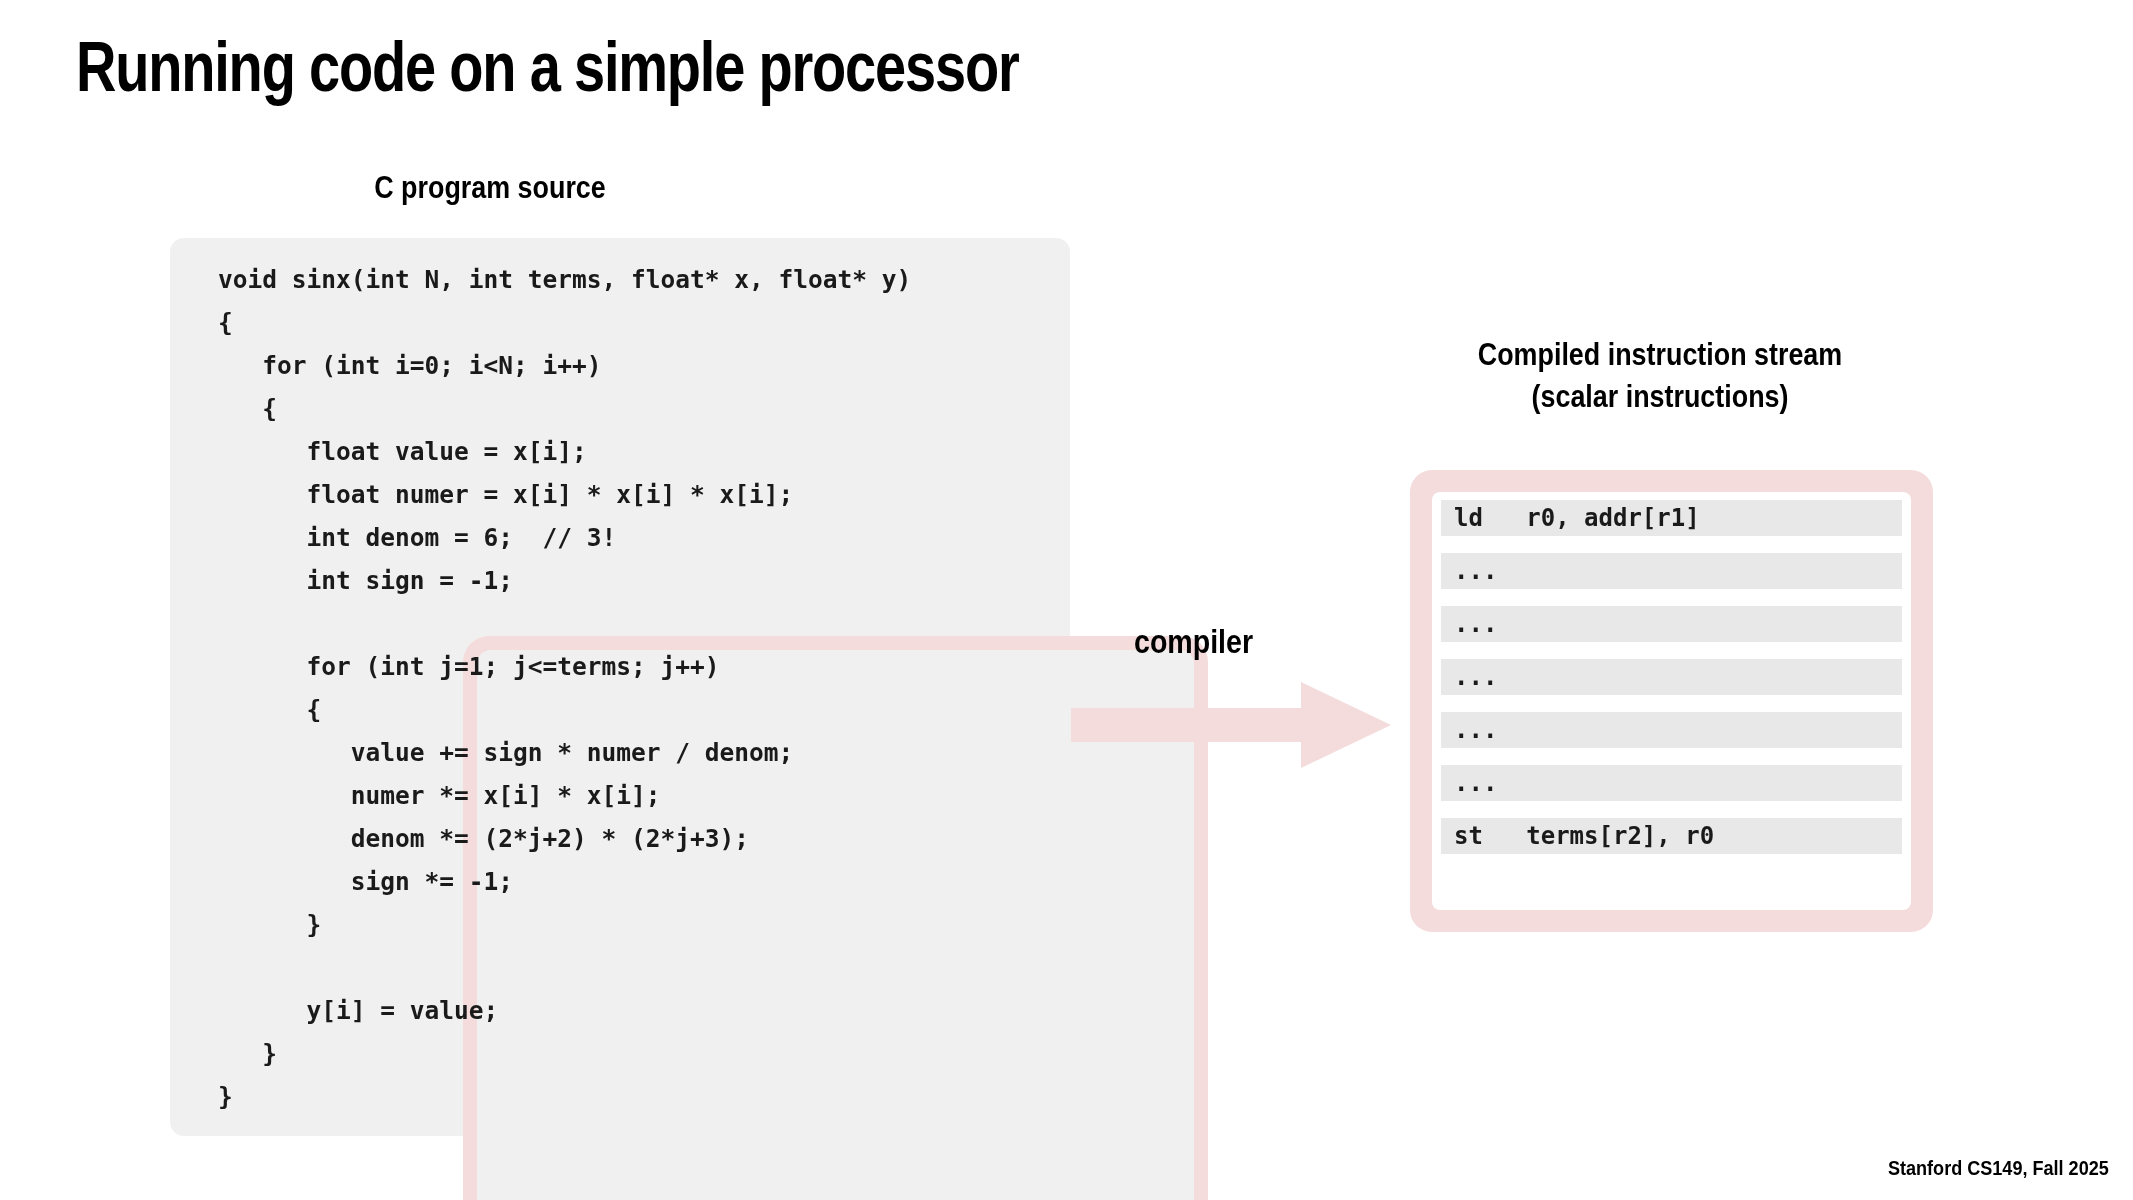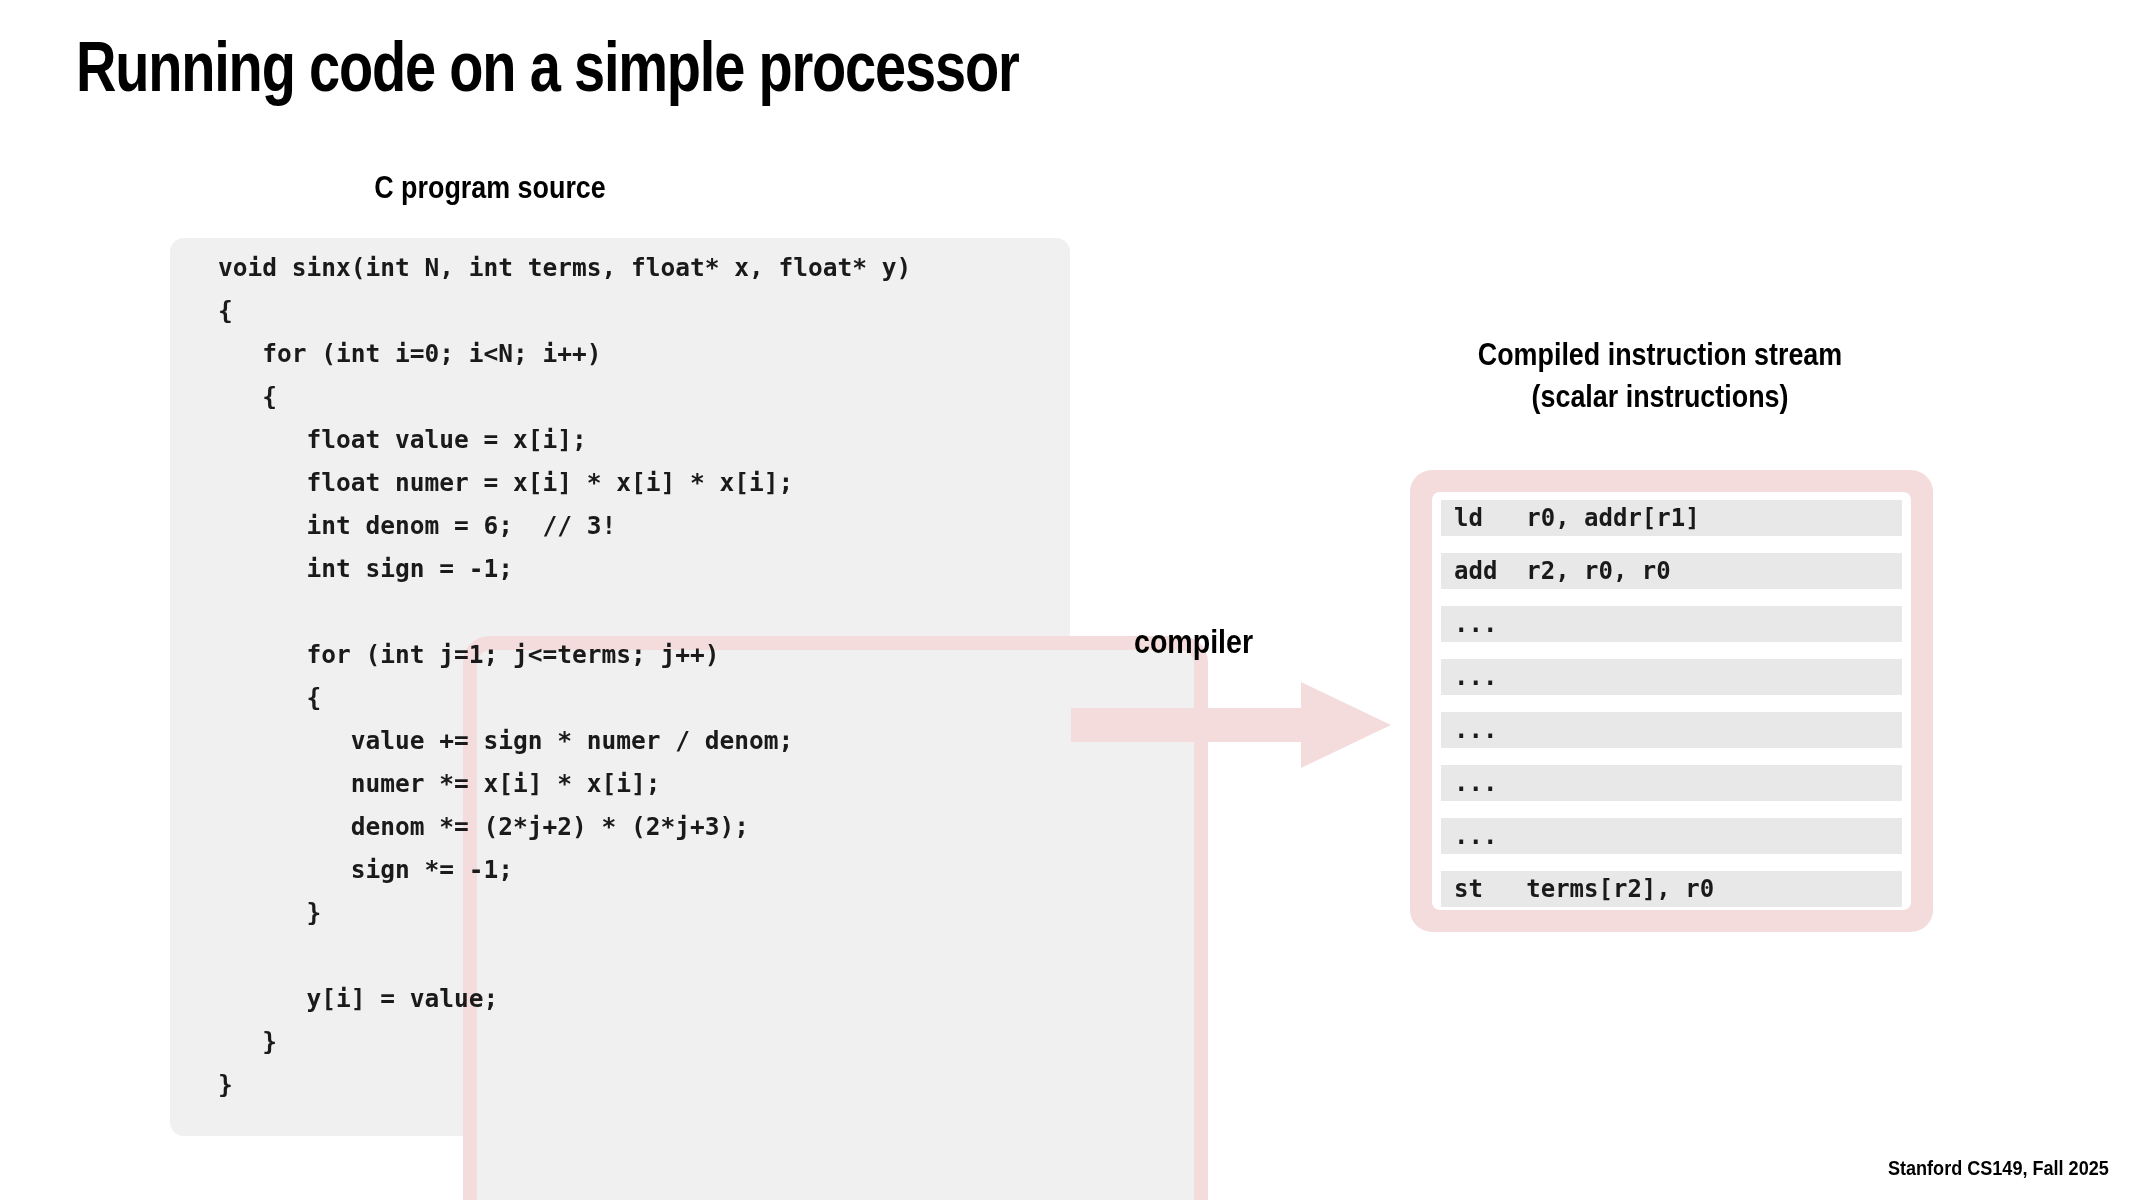--- a/index.html
+++ b/index.html
@@ -90,21 +90,21 @@
     top: 238px;
     width: 900px;
     height: 898px;
     background: #f0f0f0;
     border-radius: 14px;
   }
 
   .code-text {
     position: absolute;
     left: 48px;
-    top: 8px;
+    top: 20px;
     font-family: "DejaVu Sans Mono", "Liberation Mono", monospace;
     font-weight: bold;
     font-size: 24.5px;
     line-height: 43px;
     color: #1a1a1a;
     white-space: pre;
     letter-spacing: 0px;
   }
 
   
@@ -215,21 +215,20 @@
 </div>
 
 <div class="heading heading-instr">
   <span class="hl">Compiled instruction stream</span>
   <span class="hl">(scalar instructions)</span>
 </div>
 
 <div class="instr-panel">
   <div class="instr-panel-inner">
     <div class="instr-row">ld   r0, addr[r1]</div>
-    <div class="instr-row">add  r2, r0, r0</div>
     <div class="instr-row">...</div>
     <div class="instr-row">...</div>
     <div class="instr-row">...</div>
     <div class="instr-row">...</div>
     <div class="instr-row">...</div>
     <div class="instr-row">st   terms[r2], r0</div>
   </div>
 </div>
 
 <div class="footer">Stanford CS149, Fall 2025</div>

